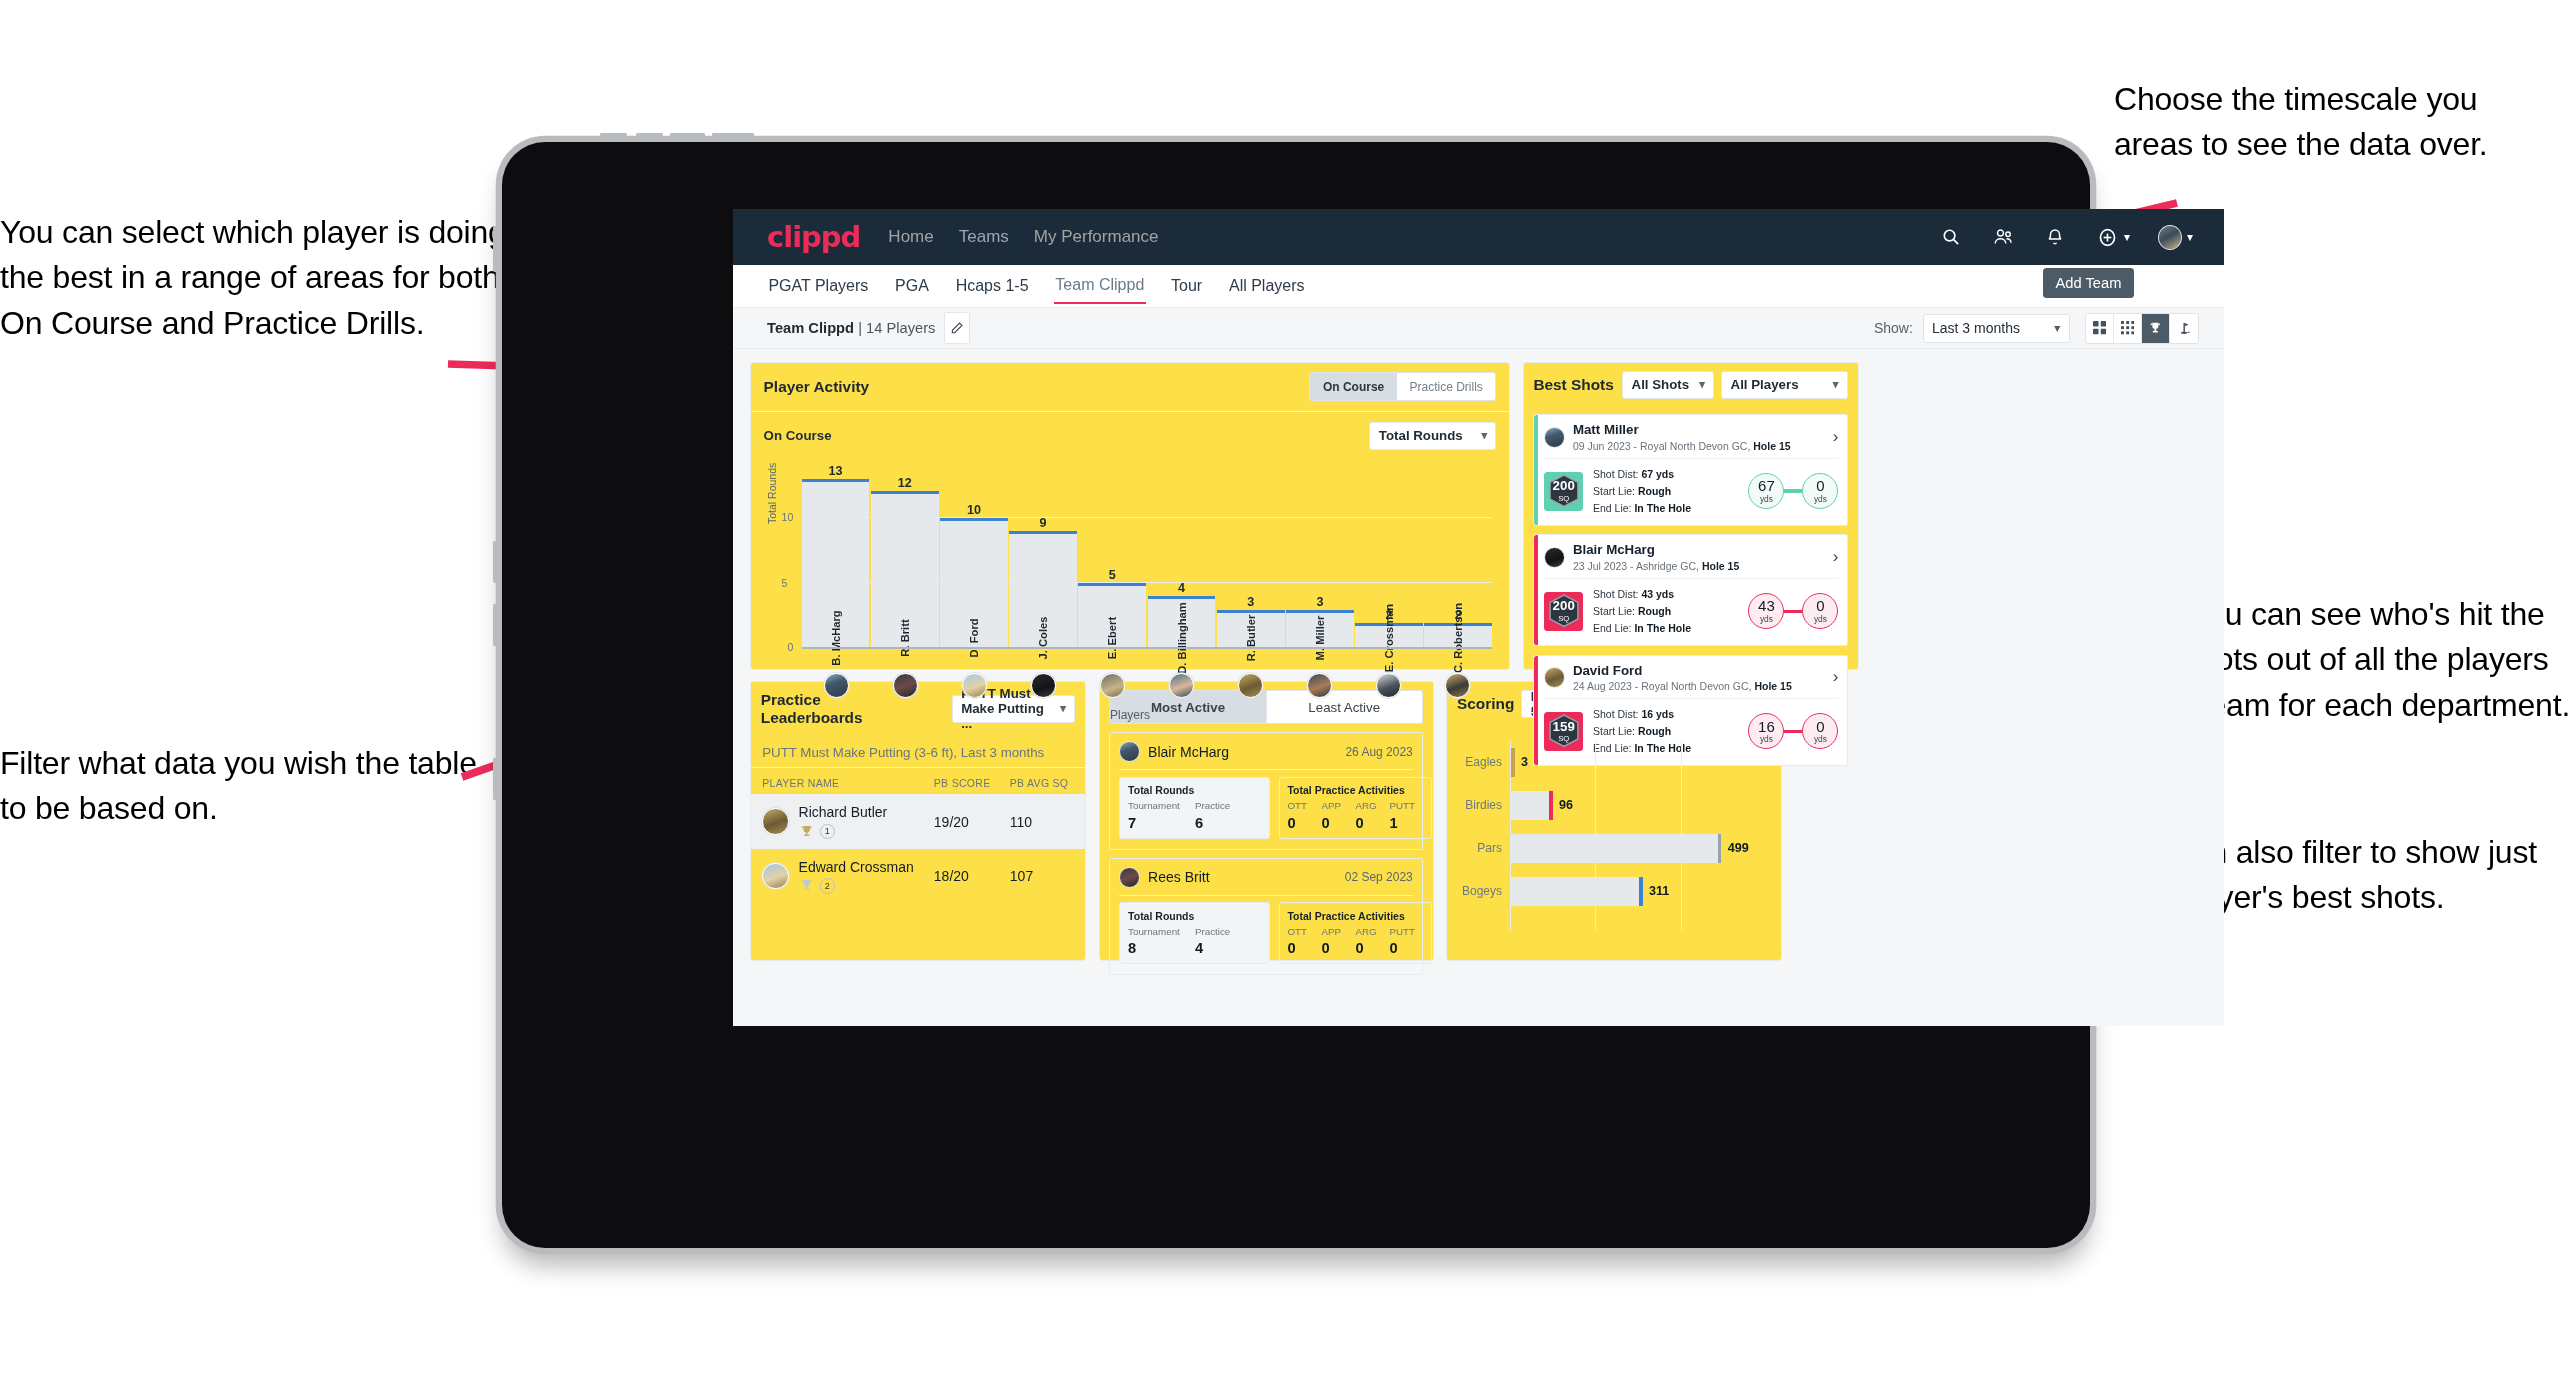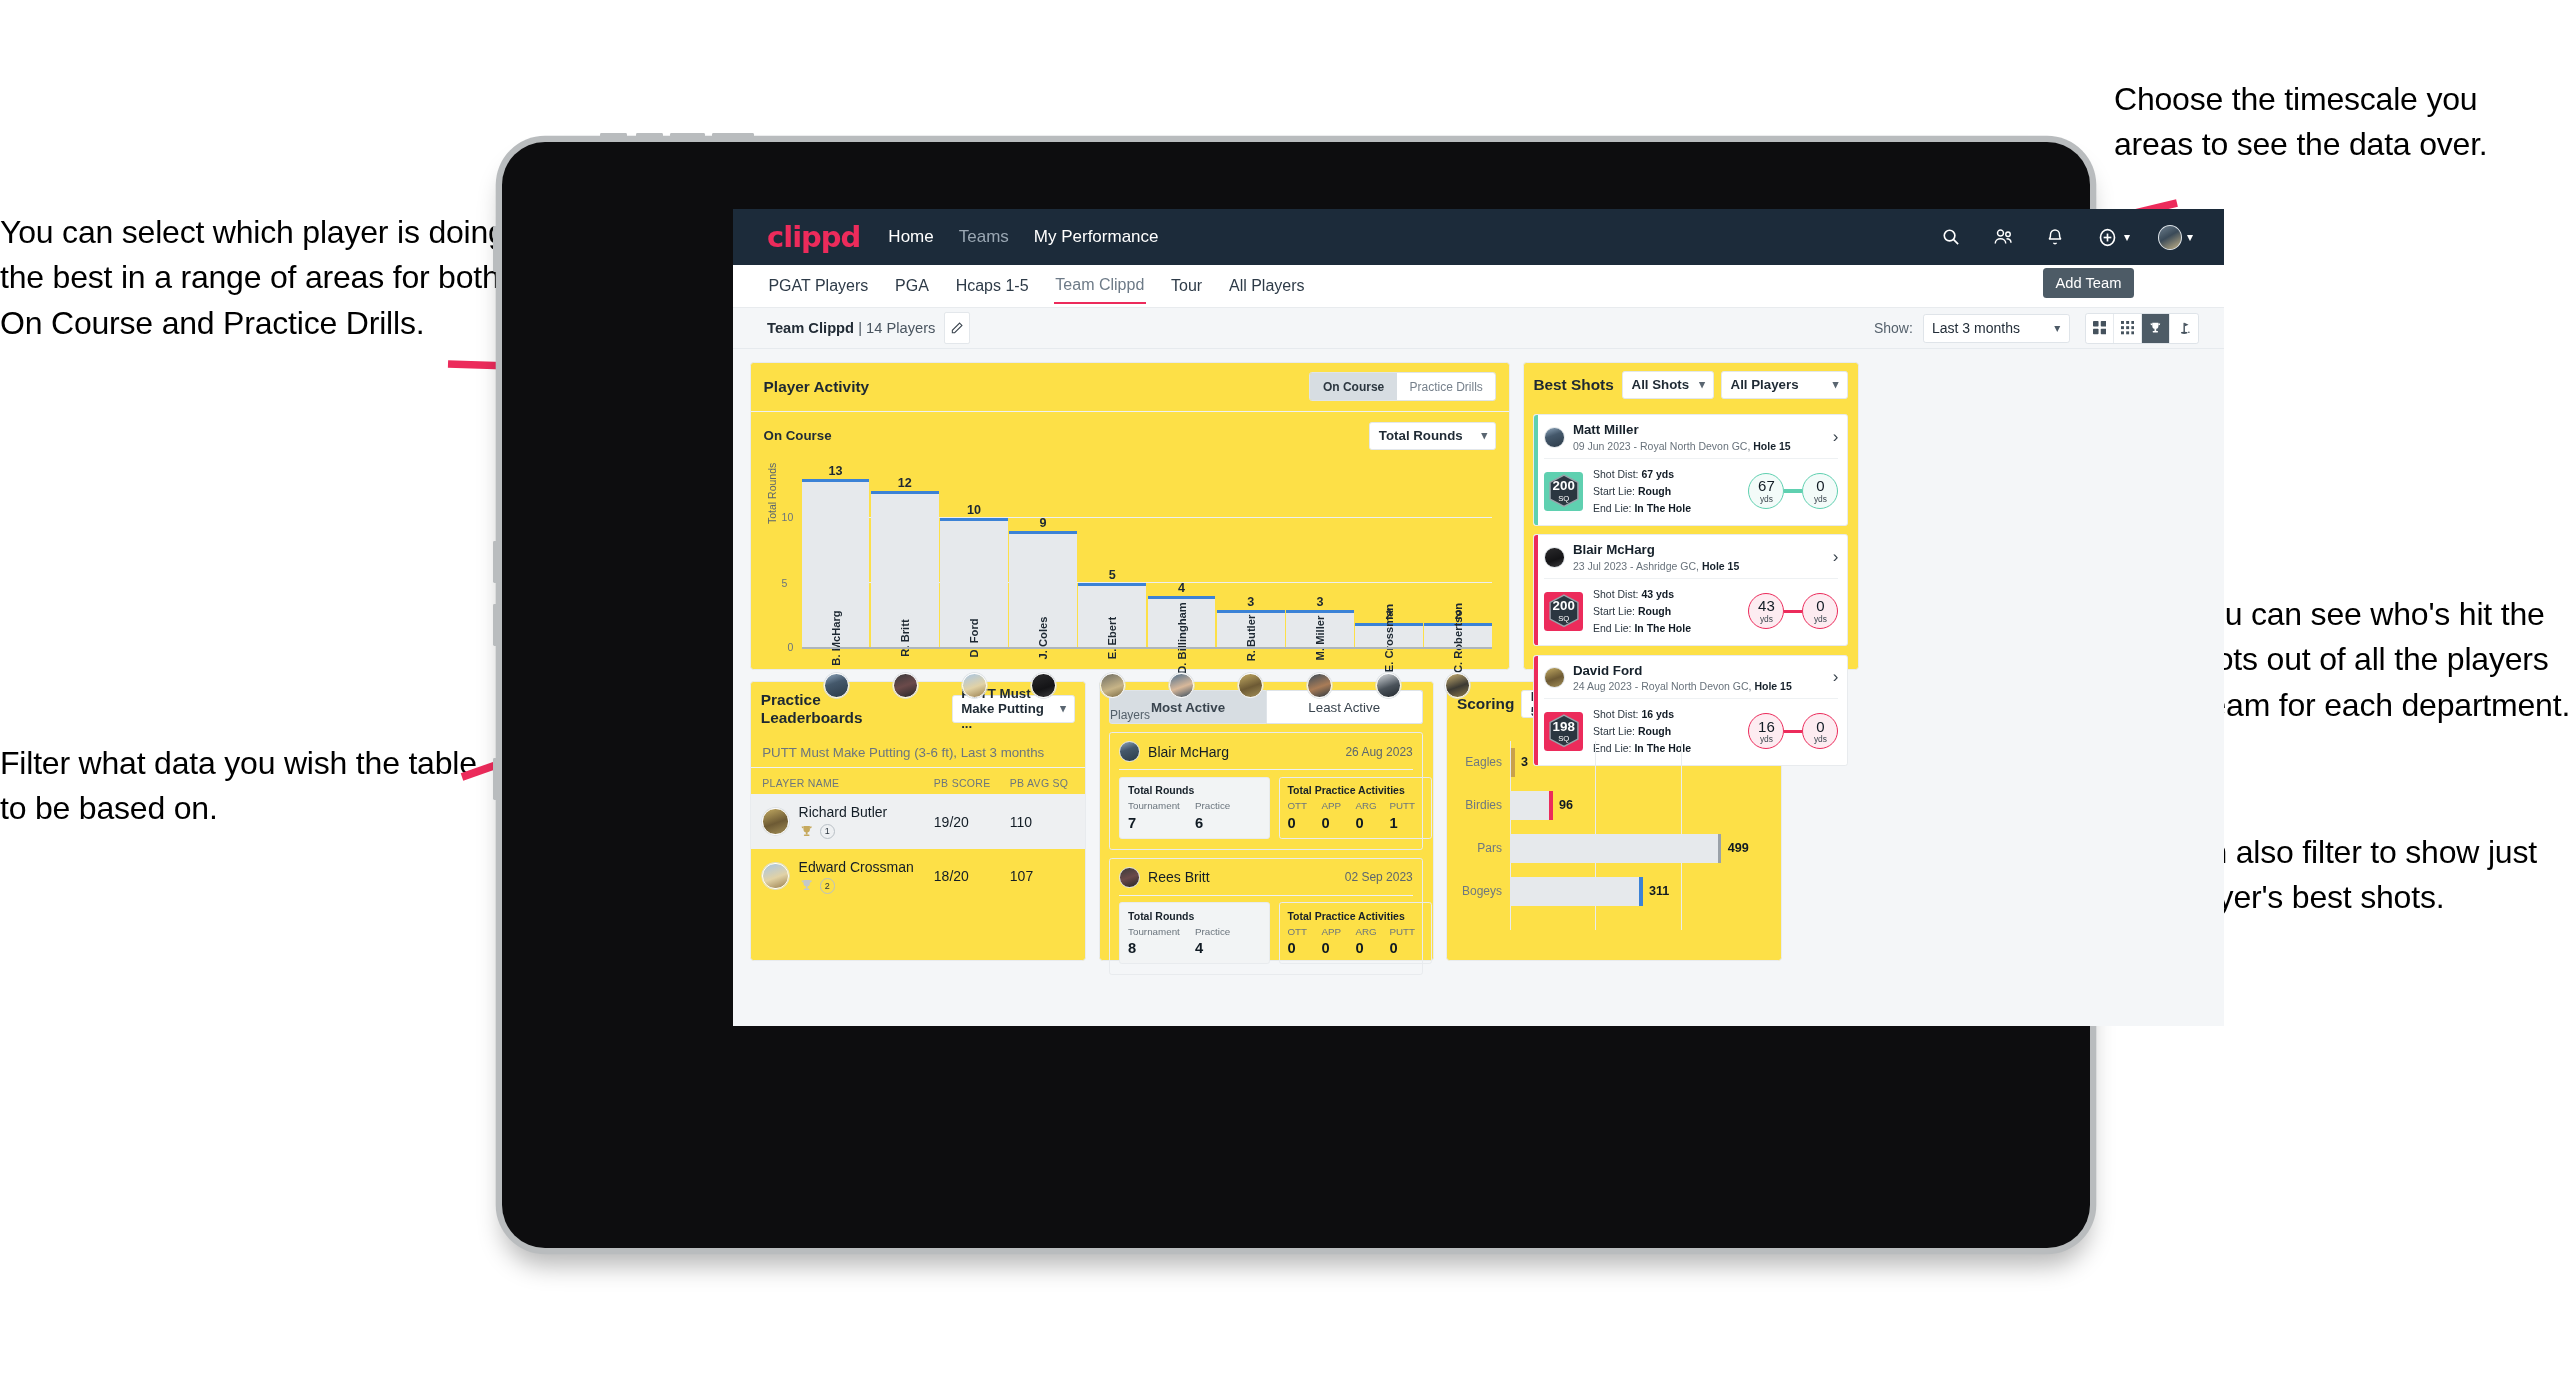--- a/index.html
+++ b/index.html
@@ -59,21 +59,21 @@
   #topnav {
     height: 56px; background: #1c2b3a;
     display: flex; align-items: center; padding: 0 31px 0 34px;
   }
   #logo {
     color: #ec2b5b; font-size: 29px; font-weight: 700;
     letter-spacing: -1px; font-family: "DejaVu Sans", sans-serif;
     margin-right: 28px;
   }
   .nav-link {
-    color: #ffffff; font-size: 17px; margin-right: 25px; cursor: pointer;
+    color: #a3a3a3; font-size: 17px; margin-right: 25px; cursor: pointer;
     white-space: nowrap;
   }
   .nav-link.dim { color: #9aa7b3; }
   #nav-spacer { flex: 1; }
   .nav-icon {
     width: 24px; height: 24px; margin-left: 28px; position: relative;
     cursor: pointer; display: flex; align-items: center; justify-content: center;
   }
   .nav-icon svg { display: block; }
   .caret { color: #fff; font-size: 12px; margin-left: 4.9px; }
@@ -704,21 +704,21 @@
                   <div class="sc-chev">›</div>
                 </div>
                 <div class="sc-div"></div>
                 <div class="sc-body">
                   <div class="sq-badge pink">
                     <div class="hexwrap">
                       <svg viewBox="0 0 46 48">
                         <path d="M23 1.5 L43 12 L43 36 L23 46.5 L3 36 L3 12 Z" fill="#2b3640" stroke="#9aa3ab" stroke-width="2"></path>
                       </svg>
                       <div class="hexnum">
-                        <div class="n">198</div>
+                        <div class="n">159</div>
                         <div class="u">SQ</div>
                       </div>
                     </div>
                   </div>
                   <div class="sc-info">
                     <div><span>Shot Dist:</span> <b>16 yds</b></div>
                     <div><span>Start Lie:</span> <b>Rough</b></div>
                     <div><span>End Lie:</span> <b>In The Hole</b></div>
                   </div>
                   <div class="dumbbell">

